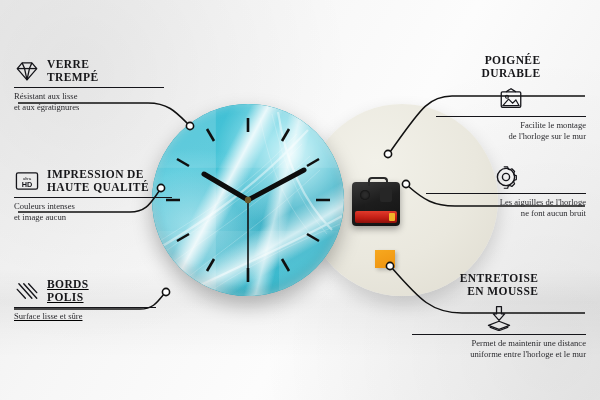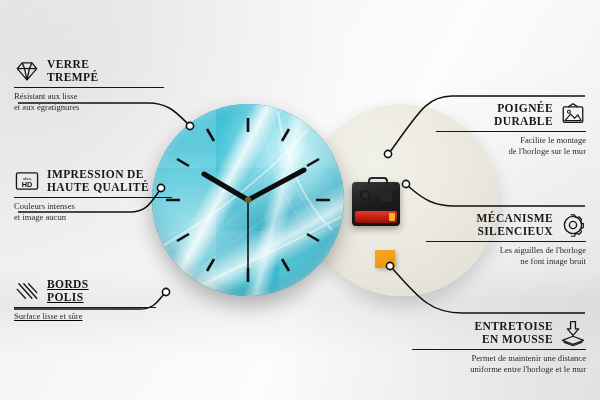--- a/index.html
+++ b/index.html
@@ -80,21 +80,21 @@
     position:absolute;left:375px;top:250px;width:20px;height:18px;
     background:linear-gradient(160deg,#f7a81f 0%,#ee9310 100%);
     box-shadow:2px 2px 4px rgba(0,0,0,.22);
   }
 
   
   .callout{position:absolute;width:150px;}
   .callout.left{text-align:left;}
   .callout.right{text-align:right;}
   .cal-head{display:flex;align-items:center;gap:7px;}
-  .callout.right .cal-head{flex-direction:row;justify-content:flex-end;margin-top:48px;}
+  .callout.right .cal-head{flex-direction:column;justify-content:flex-end;}
   .cal-title{
     font-family:"Liberation Serif", serif;
     font-weight:bold;font-size:11.5px;line-height:13px;color:#17171a;
     letter-spacing:.4px;text-transform:uppercase;
   }
   .cal-rule{height:1.4px;background:#15151a;margin:3px 0 3px 0;width:100%;}
   .cal-sub{
     font-family:"Liberation Serif", serif;
     font-size:8.6px;line-height:10.6px;color:#2b2b2f;
   }
@@ -251,33 +251,29 @@
         <path d="M6,23 L13,15 L18,20 L22,16 L26,23 Z" fill="none" stroke="#15151a" stroke-width="1.4"></path>
       </svg>
     </div>
     <div class="cal-rule"></div>
     <div class="cal-sub">Facilite le montage</div>
     <div class="cal-sub">de l'horloge sur le mur</div>
   </div>
 
   <div class="callout right" style="left:426px;top:164px;width:160px;">
     <div class="cal-head">
-      <div>
-        <div class="cal-title">MÉCANISME</div>
-        <div class="cal-title">SILENCIEUX</div>
-      </div>
       <svg class="ico" viewBox="0 0 32 32">
         <path fill="none" stroke="#15151a" stroke-width="1.7" stroke-linejoin="round" d="M13.2,3.5 h5.6 l0.8,3.2 2.3,1.0 2.9,-1.5 3.9,3.9 -1.5,2.9 1.0,2.3 3.0,0.8 v5.6 l-3.0,0.8 -1.0,2.3 1.5,2.9 -3.9,3.9 -2.9,-1.5 -2.3,1.0 -0.8,3.0 h-5.6" transform="scale(0.86) translate(2.2,0.6)"></path>
         <circle cx="16" cy="16" r="10.6" fill="none" stroke="#15151a" stroke-width="1.7"></circle>
         <circle cx="16" cy="16" r="4.4" fill="none" stroke="#15151a" stroke-width="1.7"></circle>
       </svg>
     </div>
     <div class="cal-rule"></div>
     <div class="cal-sub">Les aiguilles de l'horloge</div>
-    <div class="cal-sub">ne font image bruit</div>
+    <div class="cal-sub">ne font aucun bruit</div>
   </div>
 
   <div class="callout right" style="left:412px;top:272px;width:174px;">
     <div class="cal-head">
       <div>
         <div class="cal-title">ENTRETOISE</div>
         <div class="cal-title">EN MOUSSE</div>
       </div>
       <svg class="ico" viewBox="0 0 32 32">
         <path d="M13,2 h6 v9 h4 l-7,8 -7,-8 h4 Z" fill="none" stroke="#15151a" stroke-width="1.6" stroke-linejoin="round"></path>

